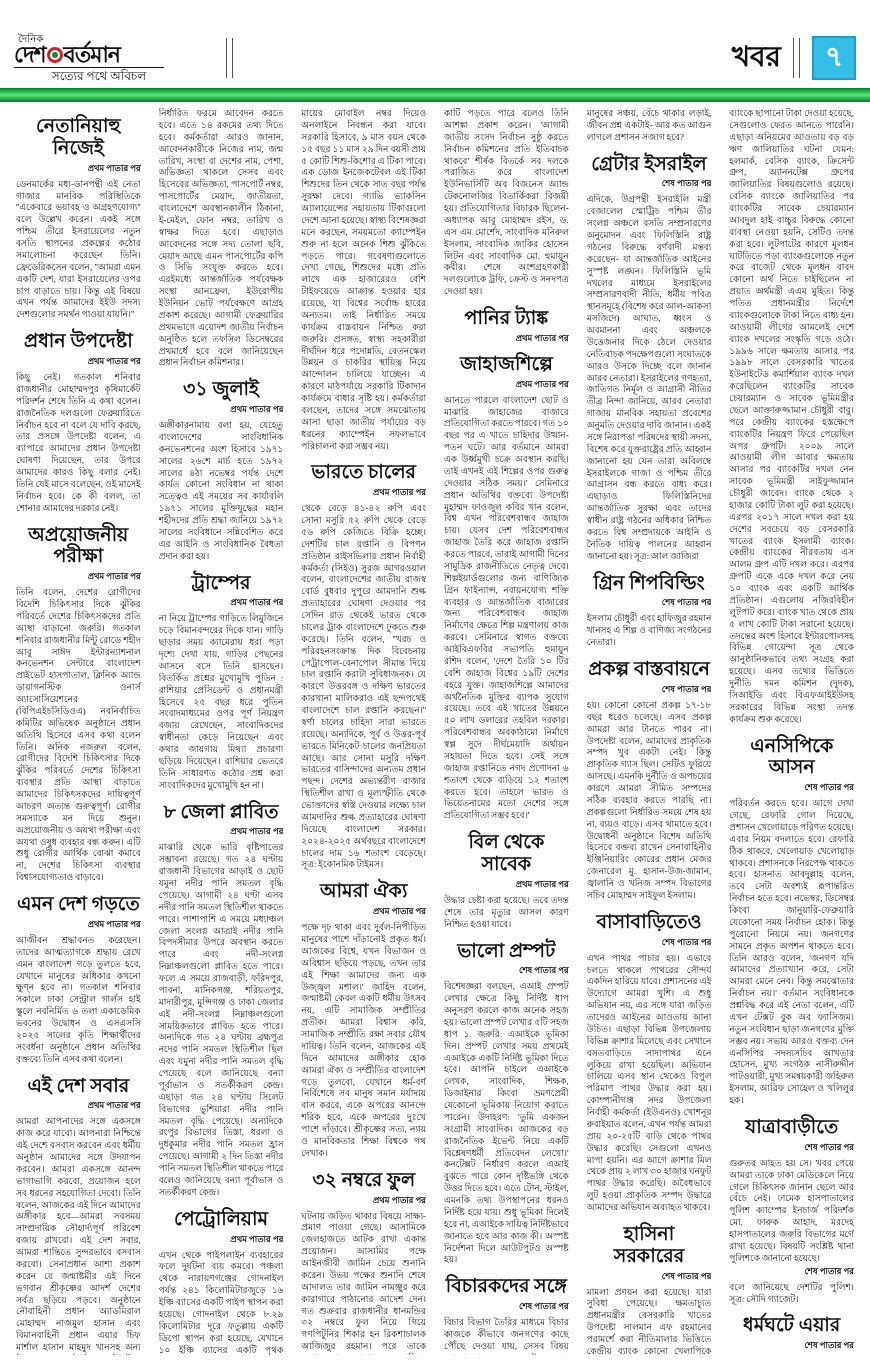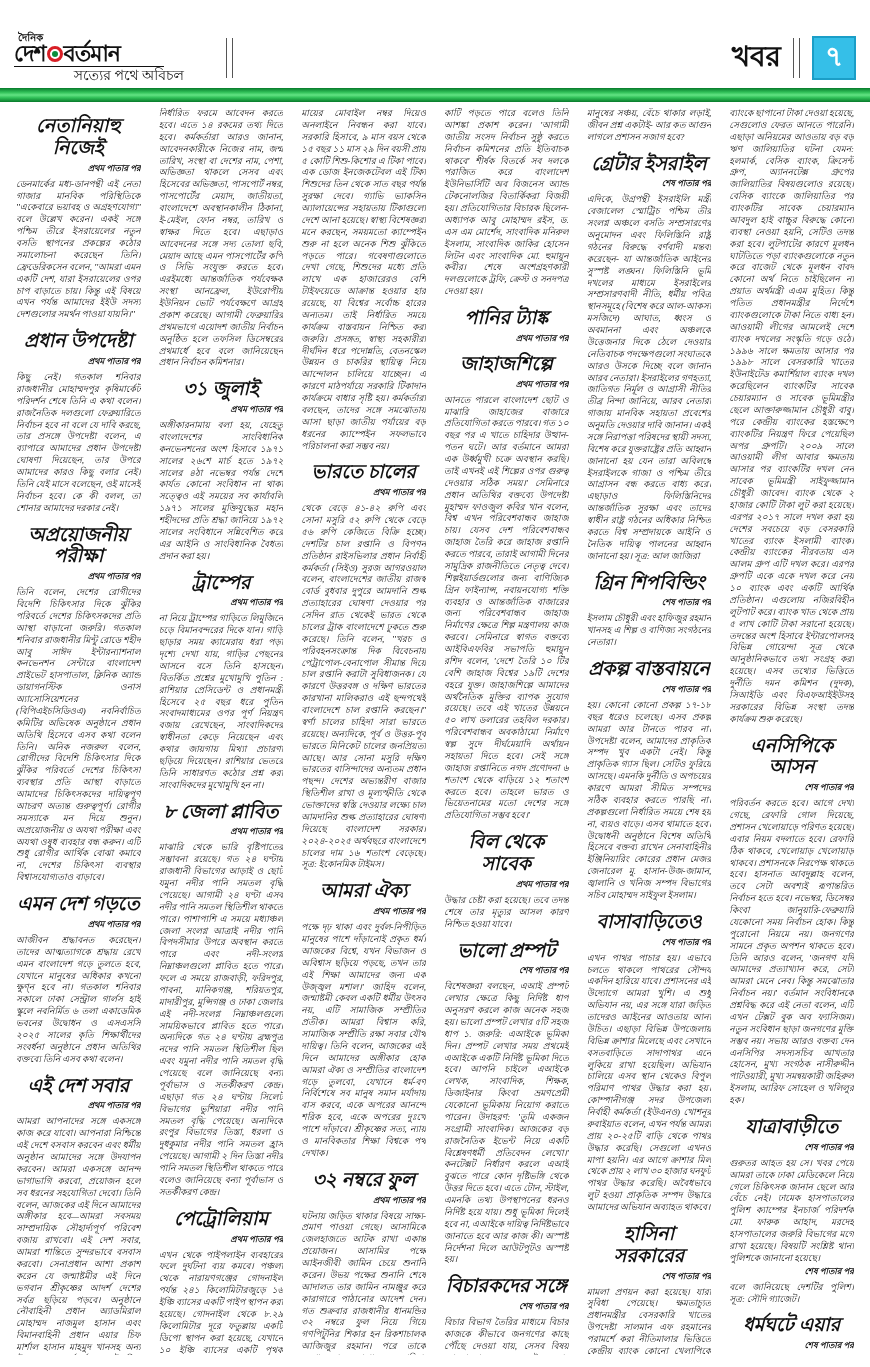--- a/index.html
+++ b/index.html
@@ -9,34 +9,34 @@
     background:#ffffff; overflow:hidden;
     font-family:"Liberation Serif","DejaVu Serif",serif;
     color:#111;
   }
   
   header.masthead {
     position:absolute; top:28px; left:0; width:100%; height:60px;
     display:flex; align-items:center; padding:0 14px;
   }
   .logo-block { width:200px; line-height:1; }
-  .daily { font-size:10px; font-weight:bold; margin-left:4px; }
+  .daily { font-size:10px; font-weight:normal; margin-left:4px; }
   .logo-line {
     font-size:22px; font-weight:bold; letter-spacing:-1px;
     display:flex; align-items:center; white-space:nowrap;
   }
   .logo-emblem {
     width:16px; height:16px; border:3px solid #d81f26; border-radius:50%;
     display:inline-block; margin:0 1px; position:relative;
   }
   .logo-emblem::after{
     content:""; position:absolute; inset:2px; background:#0a8f3c; border-radius:50%;
   }
   .logo-rule { border-top:1.5px solid #111; width:150px; margin:1px 0 2px; }
-  .tagline { font-size:14px; text-align:right; width:170px; }
+  .tagline { font-size:12px; text-align:center; width:170px; }
   .vsep {
     width:7px; height:40px; margin:0 12px;
     border-left:1.5px solid #555; border-right:1.5px solid #555;
   }
   .date-block { line-height:1.35; }
   .day  { font-size:13px; font-weight:bold; }
   .date { font-size:13px; font-weight:bold; }
   .head-spacer { flex:1; }
   .section-title { font-size:28px; font-weight:bold; letter-spacing:0; }
   .page-num {
@@ -44,21 +44,21 @@
     color:#ffffff; font-size:28px; font-weight:bold;
     display:flex; align-items:center; justify-content:center;
   }
   .green-bar {
     position:absolute; top:88px; left:0; width:100%; height:14px;
     background:linear-gradient(180deg,#077a2b 0%,#2fbf57 30%,#62e383 50%,#2fbf57 70%,#077a2b 100%);
   }
   
   main.columns {
     position:absolute; top:106px; left:0; width:100%; height:1255px;
-    display:flex; gap:18px; padding:2px 16px 6px; overflow:hidden;font-style:italic;
+    display:flex; gap:18px; padding:2px 16px 6px; overflow:hidden;
   }
   .col { flex:1 1 0; overflow:hidden; }
   .headline {
     font-size:19px; font-weight:bold; text-align:center;
     line-height:1.15; margin:7px 0 3px;
   }
   .cont { font-size:8.5px; font-weight:bold; text-align:right; margin-bottom:3px; }
   .body-text {
     font-size:9px; line-height:1.32; text-align:justify;
     word-spacing:-0.3px;

